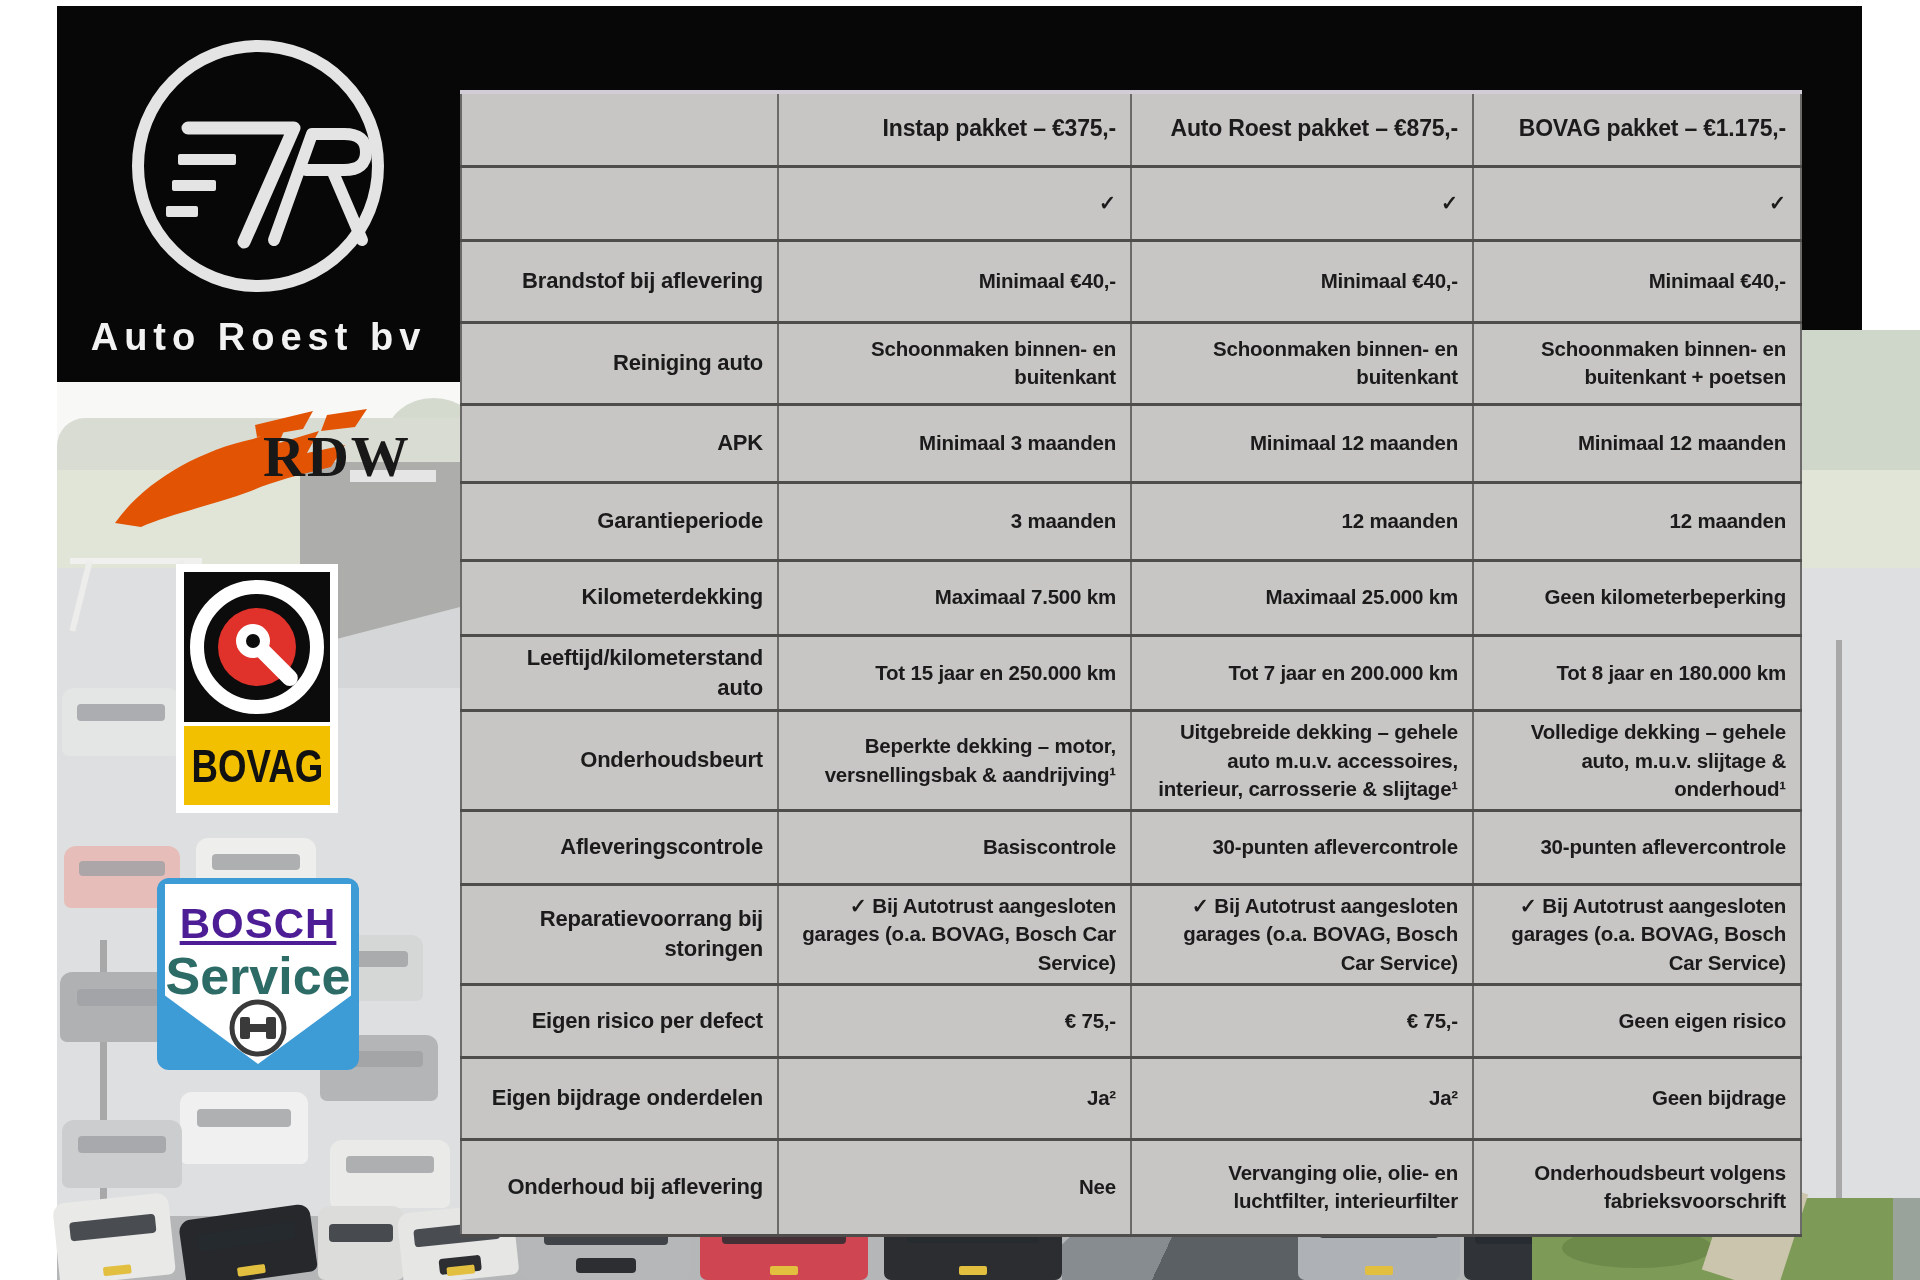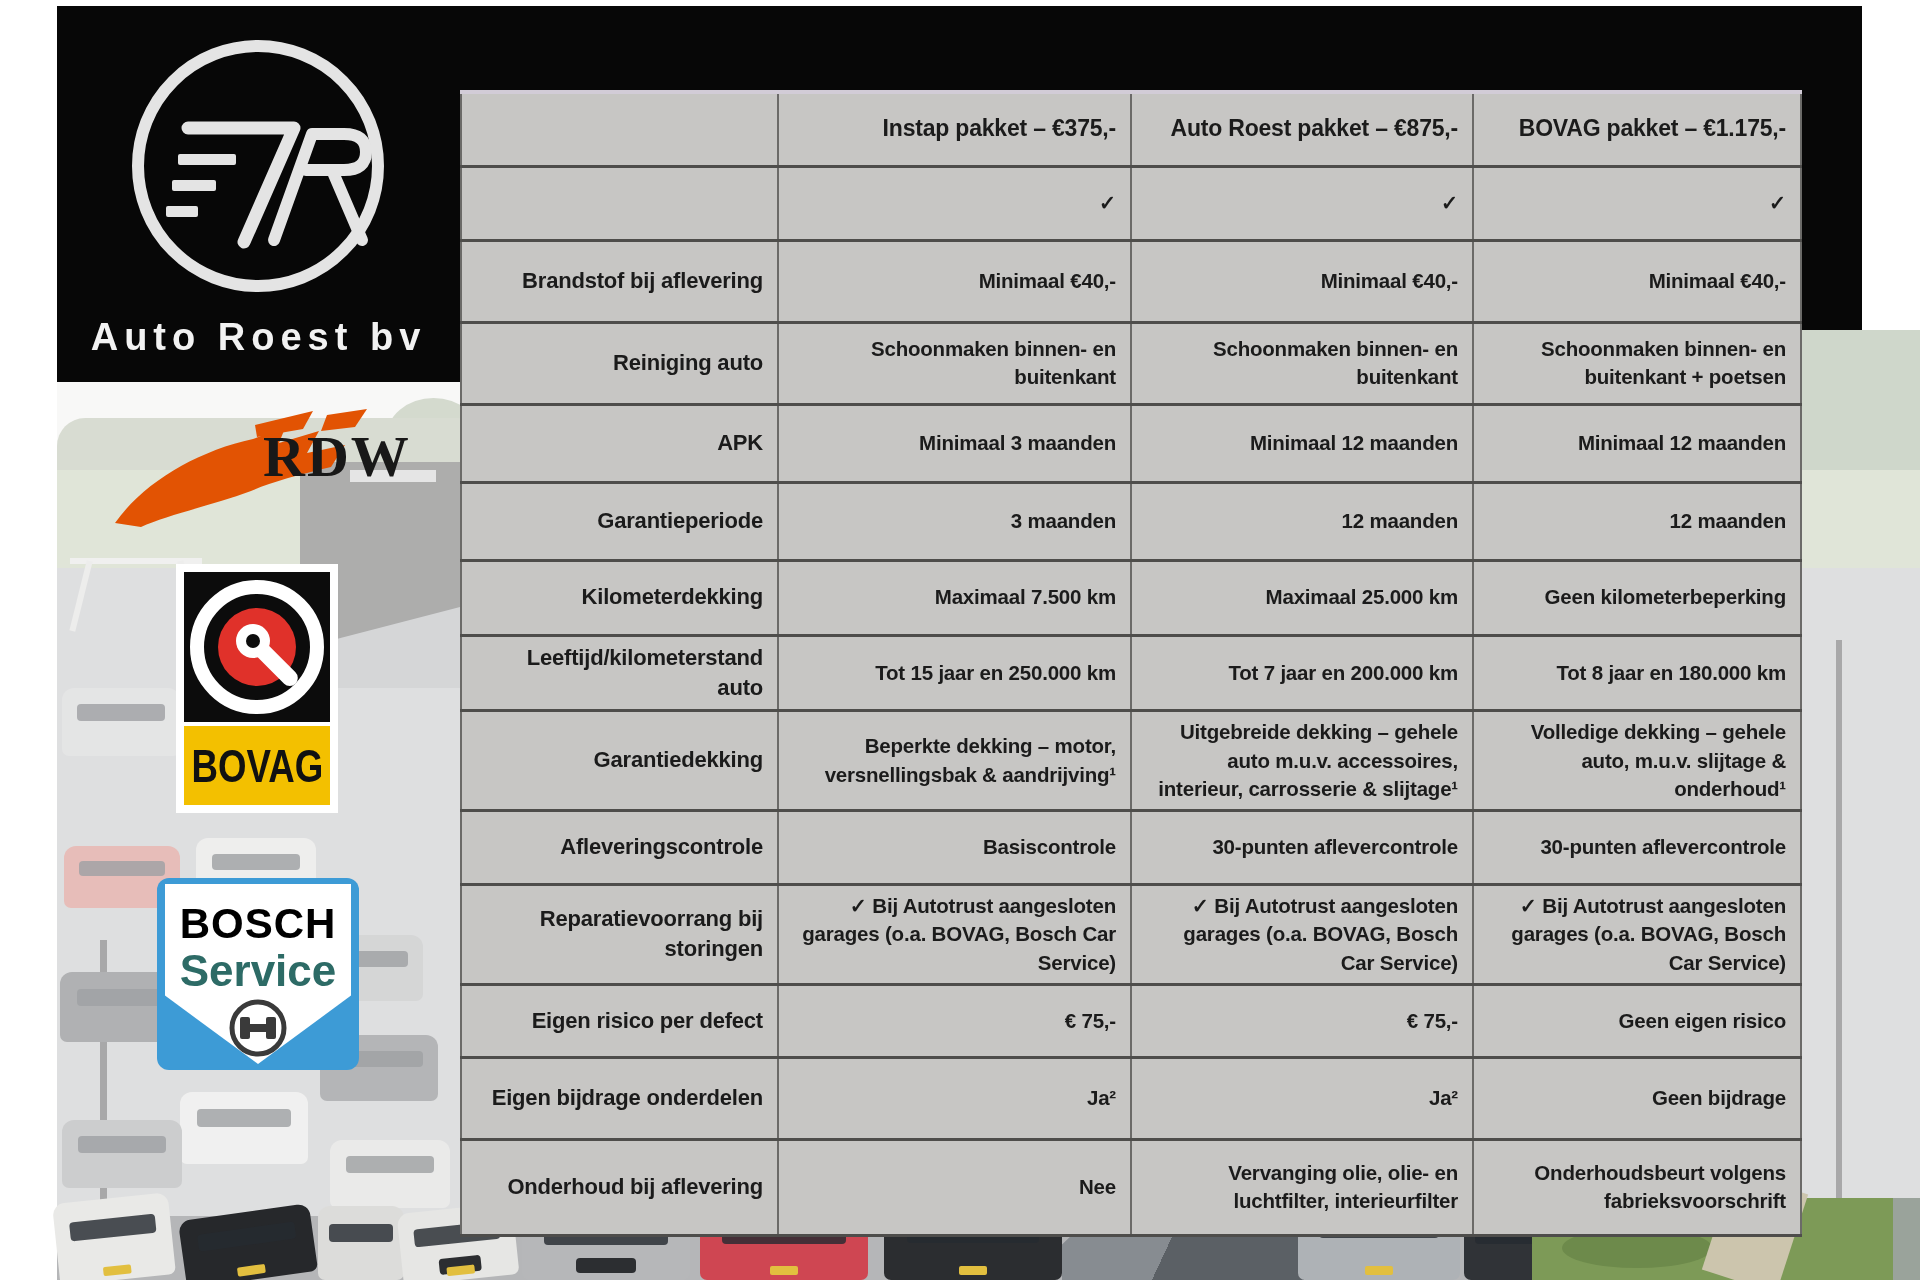--- a/index.html
+++ b/index.html
@@ -61,22 +61,22 @@
                transform:rotate(-45deg);transform-origin:50% 10%;}
   .bovag-head{position:absolute;left:52px;top:52px;width:34px;height:34px;background:#ffffff;border-radius:50%;}
   .bovag-hole{position:absolute;left:62px;top:62px;width:14px;height:14px;background:#0c0c0c;border-radius:50%;}
   .bovag-bottom{position:absolute;left:8px;top:162px;width:146px;height:79px;background:#f3c000;
                 display:flex;align-items:center;justify-content:center;}
   .bovag-word{font-size:47px;font-weight:900;color:#111111;transform:scaleX(0.78);letter-spacing:0px;}
   .bosch{position:absolute;left:157px;top:878px;width:202px;height:192px;background:#3d9bd6;border-radius:12px;z-index:5;}
   .bosch-shield{position:absolute;left:8px;top:6px;right:8px;bottom:6px;background:#ffffff;
                 clip-path:polygon(0 0,100% 0,100% 62%,50% 100%,0 62%);}
   .bosch-word{position:absolute;left:0;width:100%;text-align:center;font-weight:900;}
-  .bosch-red{top:22px;font-size:42px;color:#000000;letter-spacing:1px;}
-  .bosch-teal{top:68px;font-size:44px;color:#2d6b66;}
+  .bosch-red{top:22px;font-size:42px;color:#4c1d95;letter-spacing:1px;text-decoration:underline;}
+  .bosch-teal{top:68px;font-size:52px;color:#2d6b66;}
   .bosch-arm{position:absolute;left:50%;top:118px;transform:translateX(-50%);}
 
   
   table.pricing{position:absolute;left:460px;top:90px;width:1340px;height:1126px;z-index:6;
                 border-collapse:collapse;table-layout:fixed;background:#c7c6c4;
                 border:2px solid #555452;border-top:4px solid #d2ccd7;}
   table.pricing th, table.pricing td{
       border:2px solid #6b6a68;border-top:3px solid #4e4d4b;border-bottom:3px solid #4e4d4b;
       padding:6px 14px;vertical-align:middle;text-align:right;
       color:#1b1b1b;font-weight:bold;letter-spacing:-0.2px;line-height:1.38;}
@@ -288,21 +288,21 @@
         <td>Maximaal 25.000 km</td>
         <td>Geen kilometerbeperking</td>
       </tr>
       <tr style="height:75px;">
         <th>Leeftijd/kilometerstand auto</th>
         <td>Tot 15 jaar en 250.000 km</td>
         <td>Tot 7 jaar en 200.000 km</td>
         <td>Tot 8 jaar en 180.000 km</td>
       </tr>
       <tr style="height:90px;">
-        <th>Garantiedekking</th>
+        <th>Onderhoudsbeurt</th>
         <td>Beperkte dekking – motor, versnellingsbak &amp; aandrijving¹</td>
         <td>Uitgebreide dekking – gehele auto m.u.v. accessoires, interieur, carrosserie &amp; slijtage¹</td>
         <td>Volledige dekking – gehele auto, m.u.v. slijtage &amp; onderhoud¹</td>
       </tr>
       <tr style="height:74px;">
         <th>Afleveringscontrole</th>
         <td>Basiscontrole</td>
         <td>30-punten aflevercontrole</td>
         <td>30-punten aflevercontrole</td>
       </tr>

